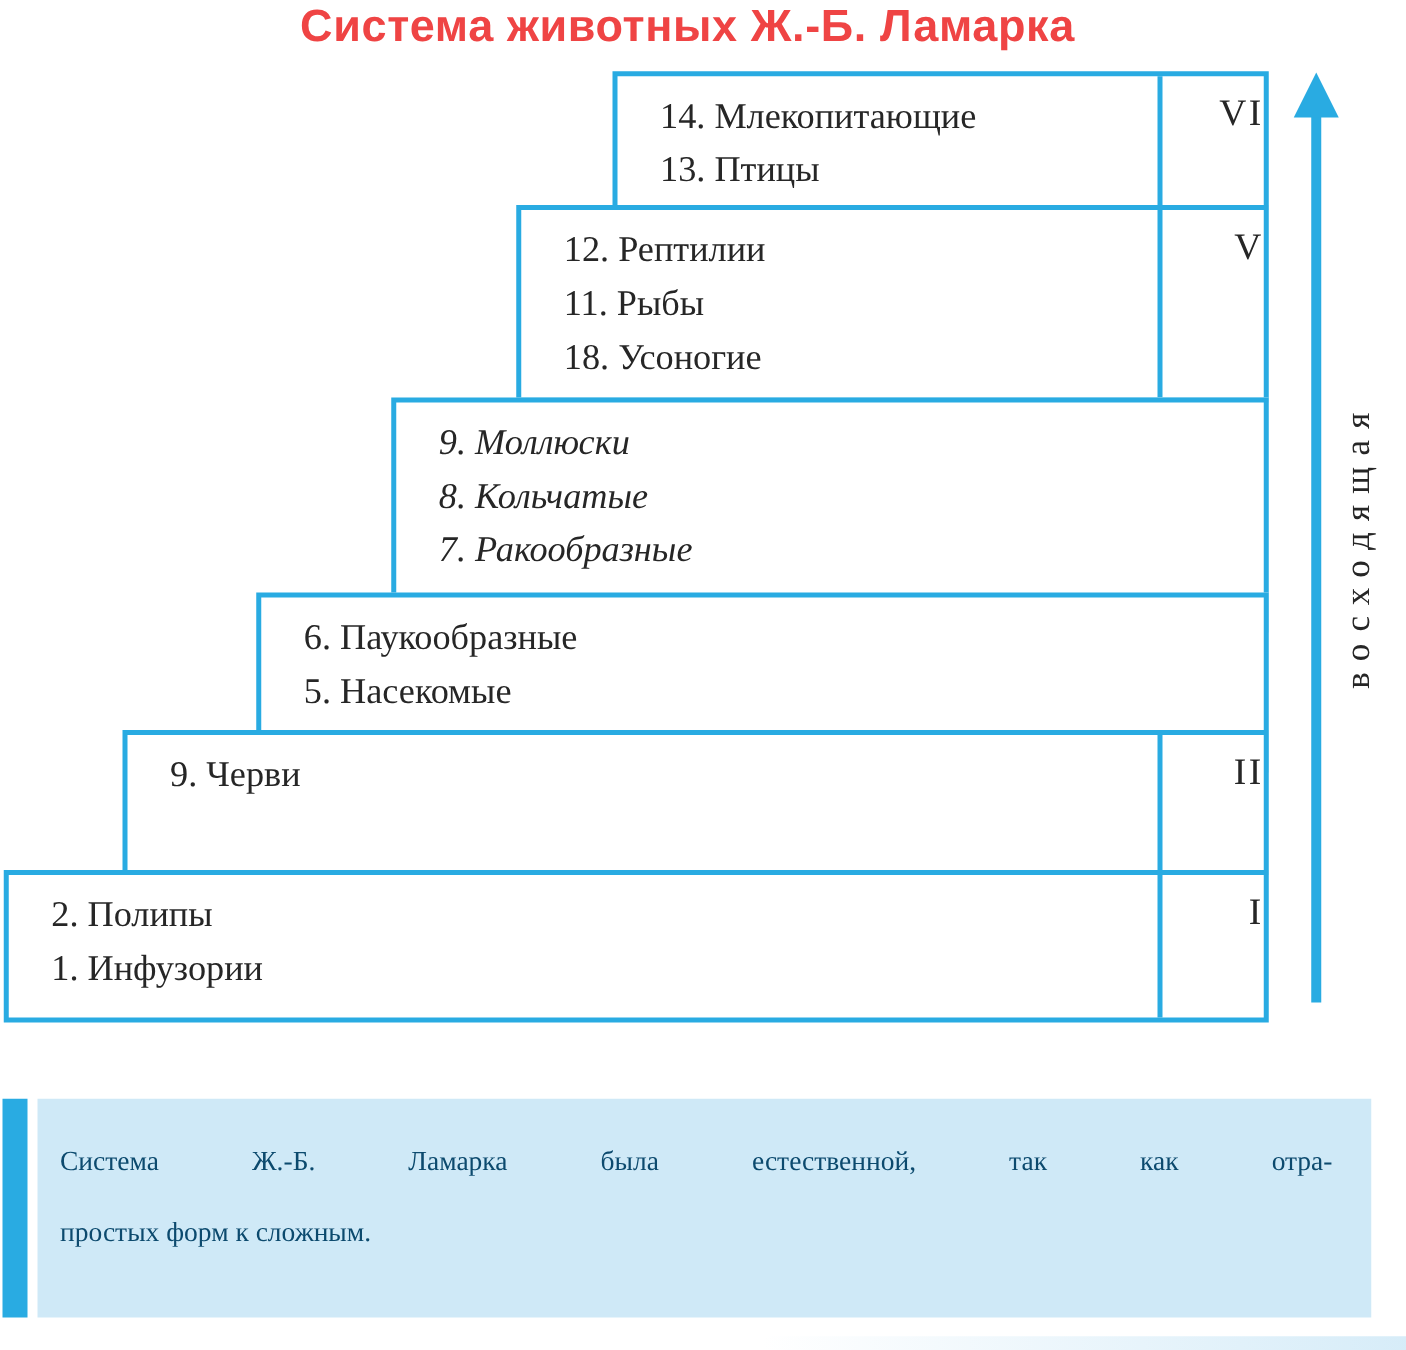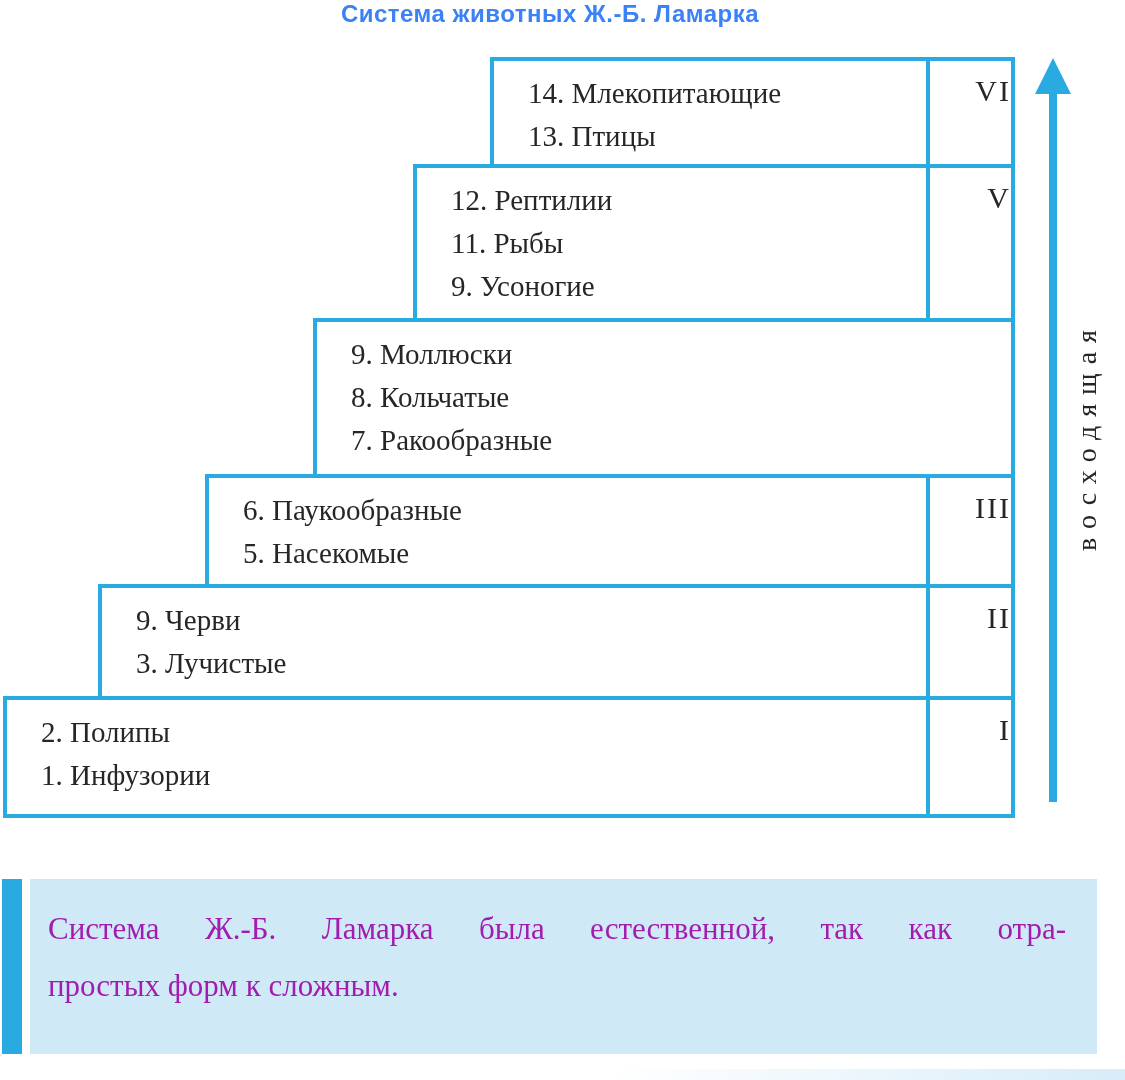--- a/index.html
+++ b/index.html
@@ -7,27 +7,27 @@
     --note-background:#cfe9f7;
     --text:#262626;
   }
   *{margin:0;padding:0;box-sizing:border-box;}
   html,body{width:1125px;height:1080px;background:#ffffff;overflow:hidden;}
   .page{position:relative;width:1125px;height:1080px;background:#fff;
         font-family:"Liberation Serif", serif;color:var(--text);}
 
   .title{position:absolute;left:0;top:0;width:1100px;text-align:center;
          font-family:"Liberation Sans", sans-serif;font-weight:bold;
-         font-size:24px;letter-spacing:0.5px;color:#3b82f6;}
+         font-size:36px;letter-spacing:0.5px;color:#ef4444;}
 
   
   .level{position:absolute;background:#fff;border:4px solid var(--accent);}
   .lv6{left:490px;top:57px;width:525px;height:111px;}
   .lv5{left:413px;top:164px;width:602px;height:158px;}
-  .lv4{left:313px;top:318px;width:702px;height:188px;}
+  .lv4{left:313px;top:318px;width:702px;height:188px;font-style:italic;}
   .lv3{left:205px;top:474px;width:810px;height:144px;}
   .lv2{left:98px;top:584px;width:917px;height:116px;}
   .lv1{left:3px;top:696px;width:1012px;height:122px;}
 
   .items{position:absolute;left:0;top:0;right:85px;bottom:0;
          padding:11px 0 0 34px;font-size:29px;line-height:43px;white-space:nowrap;}
   .num-cell{position:absolute;top:0;right:0;bottom:0;width:85px;
             border-left:4px solid var(--accent);text-align:right;
             padding-top:13px;font-size:30px;letter-spacing:2px;}
 
@@ -37,21 +37,21 @@
   .arrow-head{position:absolute;left:1035px;top:58px;width:0;height:0;
               border-left:18px solid transparent;border-right:18px solid transparent;
               border-bottom:36px solid var(--accent);}
   .v-label{position:absolute;left:937px;top:420px;width:300px;text-align:center;
            transform:rotate(-90deg);transform-origin:center;
            font-size:28px;letter-spacing:9px;color:var(--text);}
 
   
   .note{position:absolute;left:30px;top:879px;width:1067px;height:175px;
         background:var(--note-background);padding:21px 28px 0 18px;}
-  .note p{width:1018px;font-size:31px;line-height:57px;color:#a21caf;
+  .note p{width:1018px;font-size:22px;line-height:57px;color:#0c4a6e;
           text-align:justify;text-align-last:justify;white-space:nowrap;}
   .note p.last{text-align-last:left;}
   .note-bar{position:absolute;left:2px;top:879px;width:20px;height:175px;
             background:var(--accent);}
 
   .bottom-edge{position:absolute;left:610px;top:1069px;width:515px;height:11px;
                background:linear-gradient(to left,#c9e6f6,rgba(236,246,252,0));
                opacity:.75;}
 </style>
 </head>
@@ -68,49 +68,45 @@
     </div>
     <div class="num-cell">
       <span>VI</span>
     </div>
   </div>
 
   <div class="level lv5">
     <div class="items">
       <div>12. Рептилии</div>
       <div>11. Рыбы</div>
-      <div>9. Усоногие</div>
+      <div>18. Усоногие</div>
     </div>
     <div class="num-cell">
       <span>V</span>
     </div>
   </div>
 
   <div class="level lv4">
     <div class="items">
       <div>9. Моллюски</div>
       <div>8. Кольчатые</div>
       <div>7. Ракообразные</div>
     </div>
   </div>
 
   <div class="level lv3">
     <div class="items">
       <div>6. Паукообразные</div>
       <div>5. Насекомые</div>
     </div>
-    <div class="num-cell">
-      <span>III</span>
-    </div>
   </div>
 
   <div class="level lv2">
     <div class="items">
       <div>9. Черви</div>
-      <div>3. Лучистые</div>
     </div>
     <div class="num-cell">
       <span>II</span>
     </div>
   </div>
 
   <div class="level lv1">
     <div class="items">
       <div>2. Полипы</div>
       <div>1. Инфузории</div>

